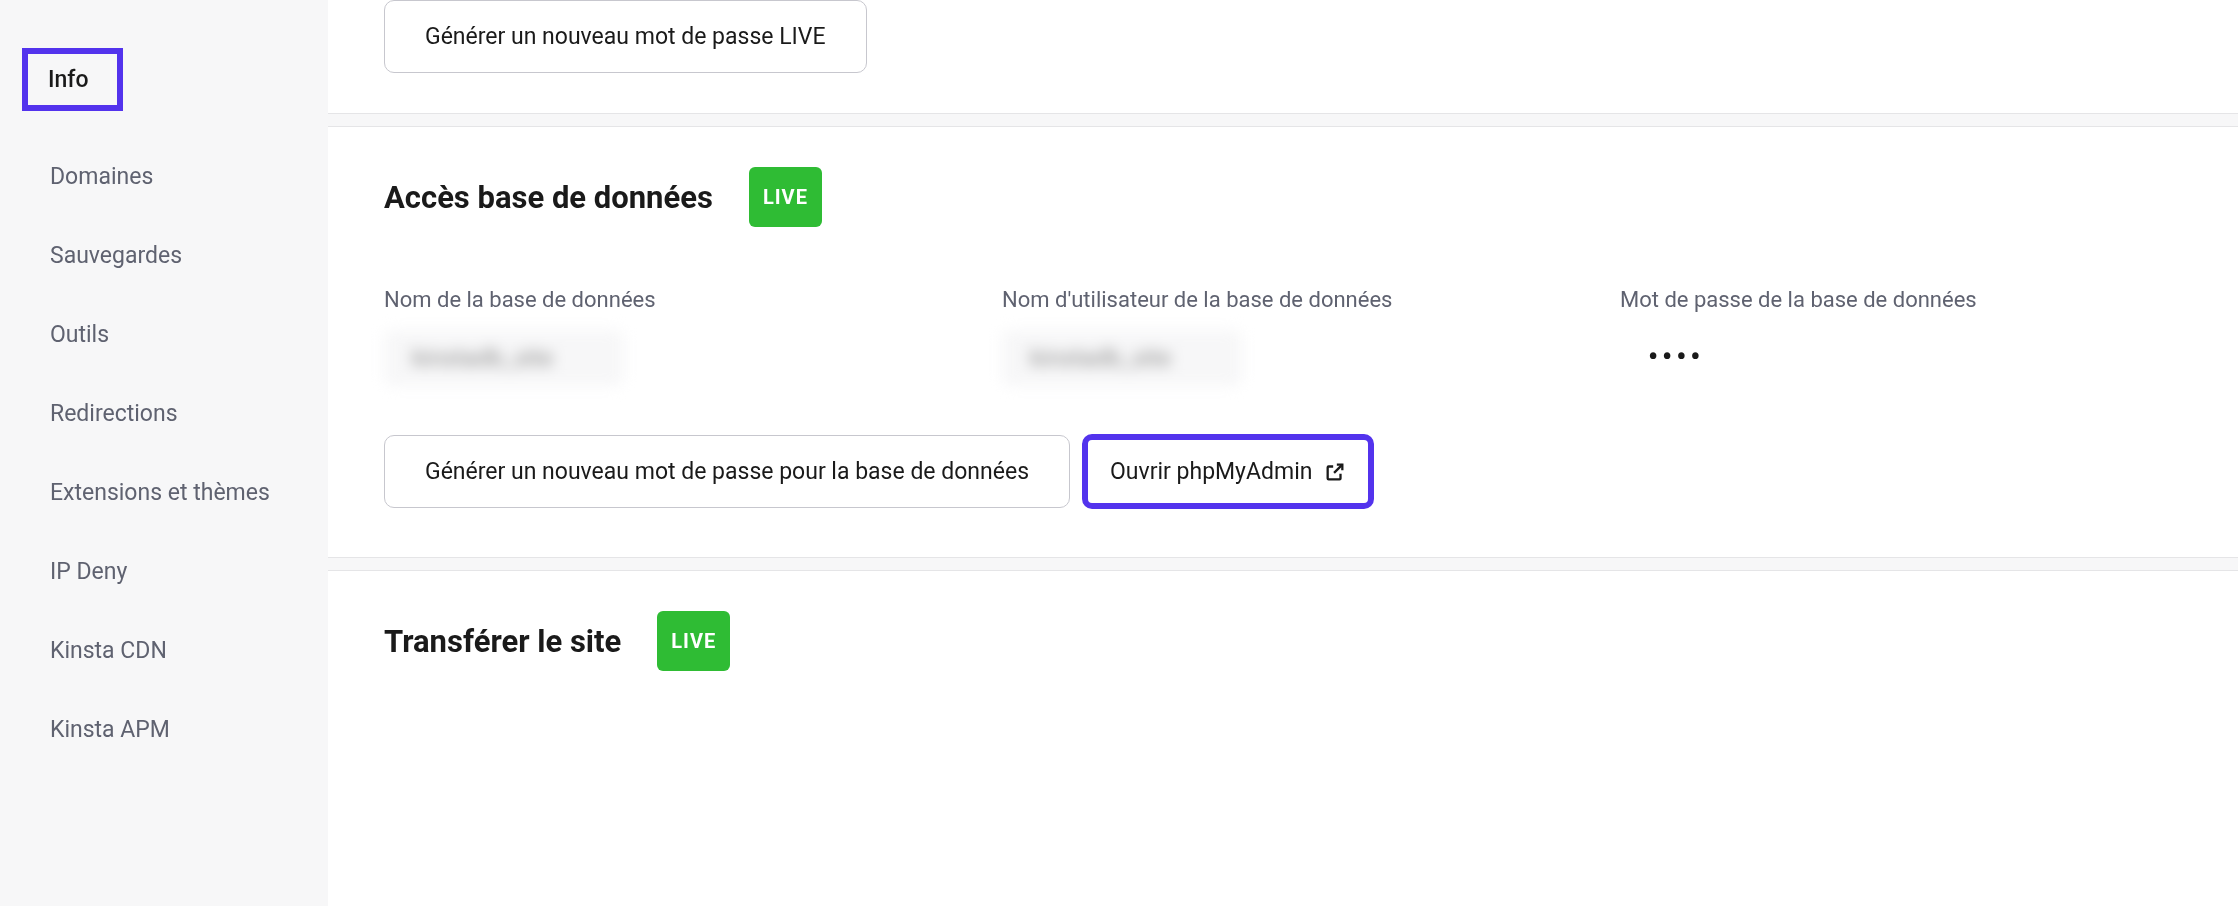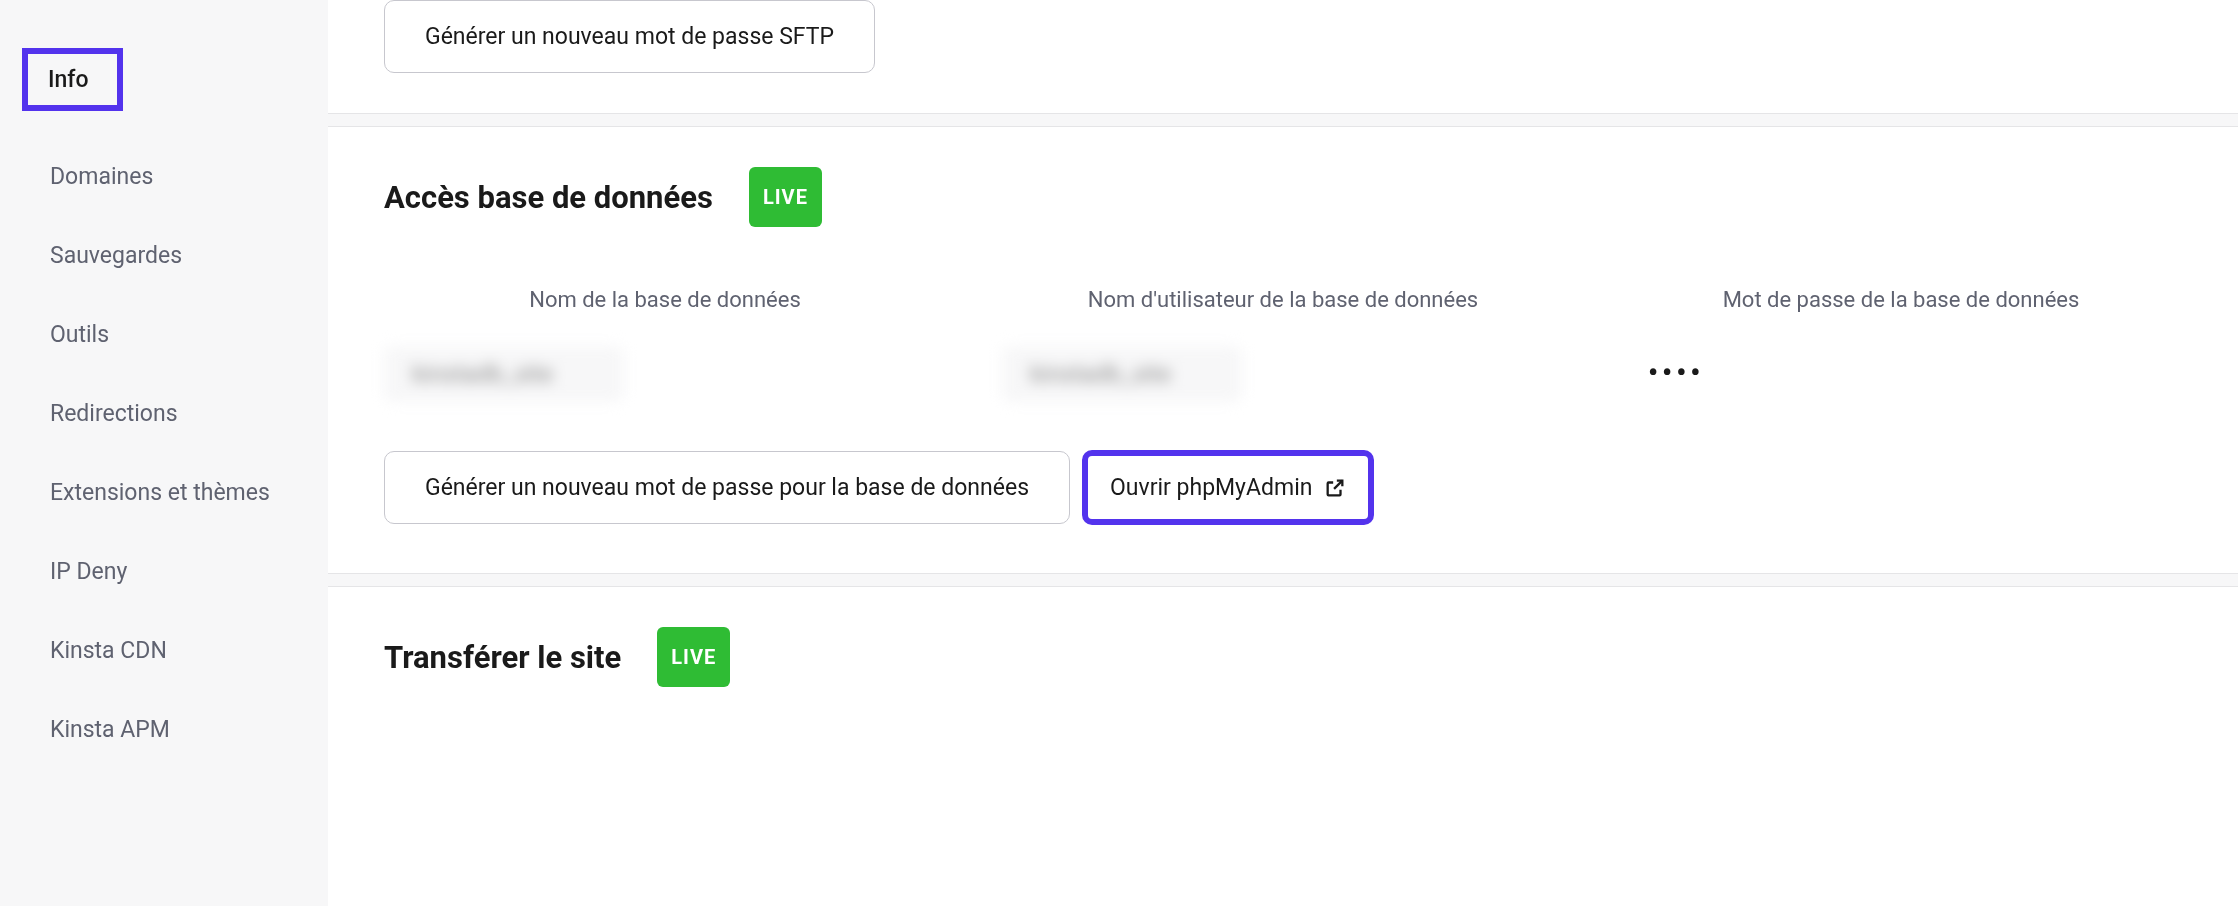--- a/index.html
+++ b/index.html
@@ -82,22 +82,21 @@
       gap: 56px;
       margin-bottom: 48px;
     }
     .field {
       flex: 1;
       min-width: 0;
     }
     .field-label {
       font-size: 22px;
       color: #5f6270;
-      margin-bottom: 34px;
-      text-align: center;
+      margin-bottom: 18px;
     }
     .field-value {
       font-size: 24px;
       color: #8a8a8a;
       padding: 14px 28px;
       background: #f7f7f8;
       border-radius: 8px;
       filter: blur(7px);
       display: inline-block;
       min-width: 240px;
@@ -168,21 +167,21 @@
     <span>Kinsta CDN</span>
   </div>
   <div class="sidebar-item">
     <span>Kinsta APM</span>
   </div>
 </nav>
 
 <main class="main">
   <div class="section-top">
     <button class="btn">
-      <span>Générer un nouveau mot de passe SFTP</span>
+      <span>Générer un nouveau mot de passe LIVE</span>
     </button>
   </div>
 
   <div class="section-divider"></div>
 
   <div class="section">
     <div class="section-header">
       <h2 class="section-title">Accès base de données</h2>
       <span class="live-badge">LIVE</span>
     </div>

